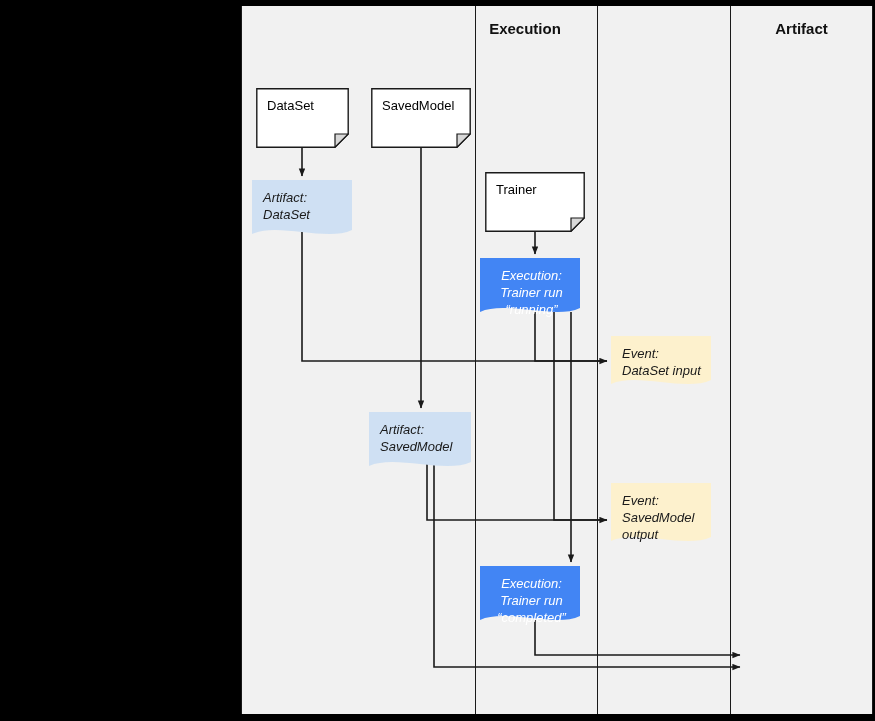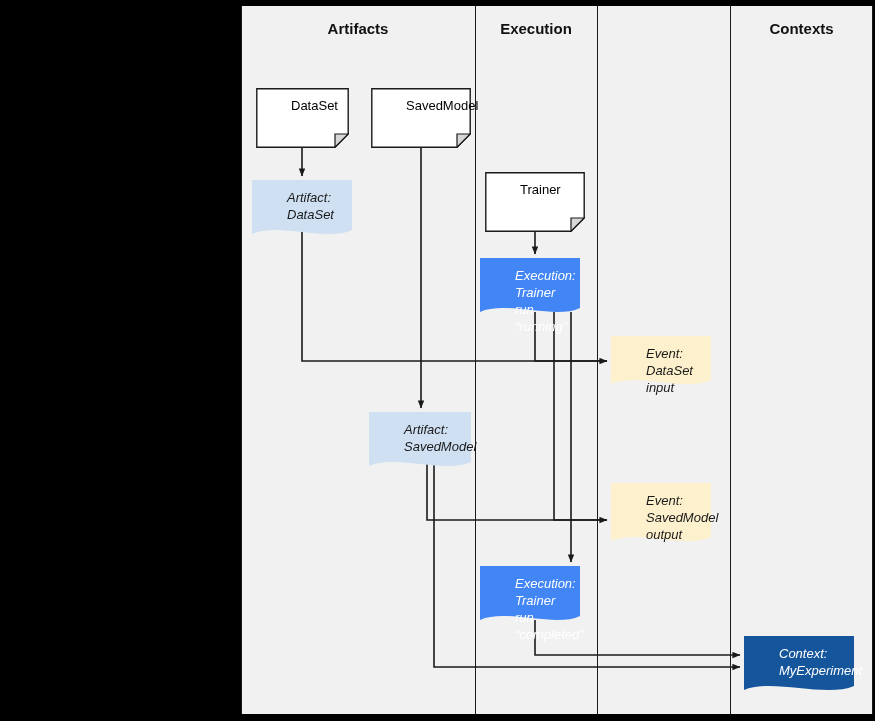--- a/index.html
+++ b/index.html
@@ -9,39 +9,38 @@
   #board{position:absolute;left:241px;top:6px;width:632px;height:708px;
          background:#f1f1f1;}
   .swim-head{position:absolute;top:0;height:46px;line-height:46px;
              text-align:center;font-weight:bold;font-size:15px;color:#111;}
   .swim-div{position:absolute;top:0;width:1px;height:708px;background:#1a1a1a;}
   .edge{position:absolute;top:0;width:1px;height:708px;background:#1a1a1a;}
   svg#wires{position:absolute;left:0;top:0;width:632px;height:708px;
             overflow:visible;pointer-events:none;}
   .node{position:absolute;box-sizing:border-box;}
   .node .txt{position:absolute;left:11px;top:9px;right:8px;font-size:13px;
-             line-height:17px;white-space:pre-line;margin-left:24px;}
+             line-height:17px;white-space:pre-line;}
   .wavy .txt{color:#1a1a1a;font-style:italic;}
-  .wavy.blue .txt,.wavy.navy .txt{color:#ffffff;}
+  .wavy.blue .txt,.wavy.navy .txt{color:#ffffff;text-align:center;}
 </style>
 </head>
 <body>
 
 <div id="stage">
   <div id="board">
 
     <div class="edge" style="left:0px"></div>
     <div class="swim-div" style="left:234px"></div>
     <div class="swim-div" style="left:356px"></div>
     <div class="swim-div" style="left:489px"></div>
     <div class="edge" style="left:631px"></div>
 
-    <div class="swim-head" style="left:0px;width:234px"><span>Artifacts</span></div>
-    <div class="swim-head" style="left:234px;width:122px"><span>Execution</span></div>
-    <div class="swim-head" style="left:489px;width:143px"><span>Contexts</span></div>
+    <div class="swim-head" style="left:223px;width:122px"><span>Execution</span></div>
+    <div class="swim-head" style="left:489px;width:143px"><span>Artifact</span></div>
 
     <svg id="wires" viewBox="0 0 632 708">
       <defs>
         <marker id="ah" markerWidth="9" markerHeight="9" refX="7.6" refY="3.2" orient="auto" markerUnits="userSpaceOnUse">
           <path d="M0,0 L8,3.2 L0,6.4 z" fill="#1a1a1a"></path>
         </marker>
       </defs>
       <g fill="none" stroke="#1a1a1a" stroke-width="1.6">
 
         <path d="M61,142 L61,170" marker-end="url(#ah)"></path>
@@ -134,22 +133,15 @@
 
     <div class="node wavy" style="left:370px;top:477px;width:100px;height:66px">
       <svg width="100" height="66" viewBox="0 0 100 66">
         <path d="M0,0 H100 V54 C75,66 25,46 0,58 Z" fill="#fdf1cd"></path>
       </svg>
       <span class="txt">Event:
 SavedModel
 output</span>
     </div>
 
-    <div class="node wavy navy" style="left:503px;top:630px;width:110px;height:62px">
-      <svg width="110" height="62" viewBox="0 0 110 62">
-        <path d="M0,0 H110 V50 C82,62 28,42 0,54 Z" fill="#14559c"></path>
-      </svg>
-      <span class="txt">Context:
-MyExperiment</span>
-    </div>
 
   </div>
 </div>
 
 </body></html>

